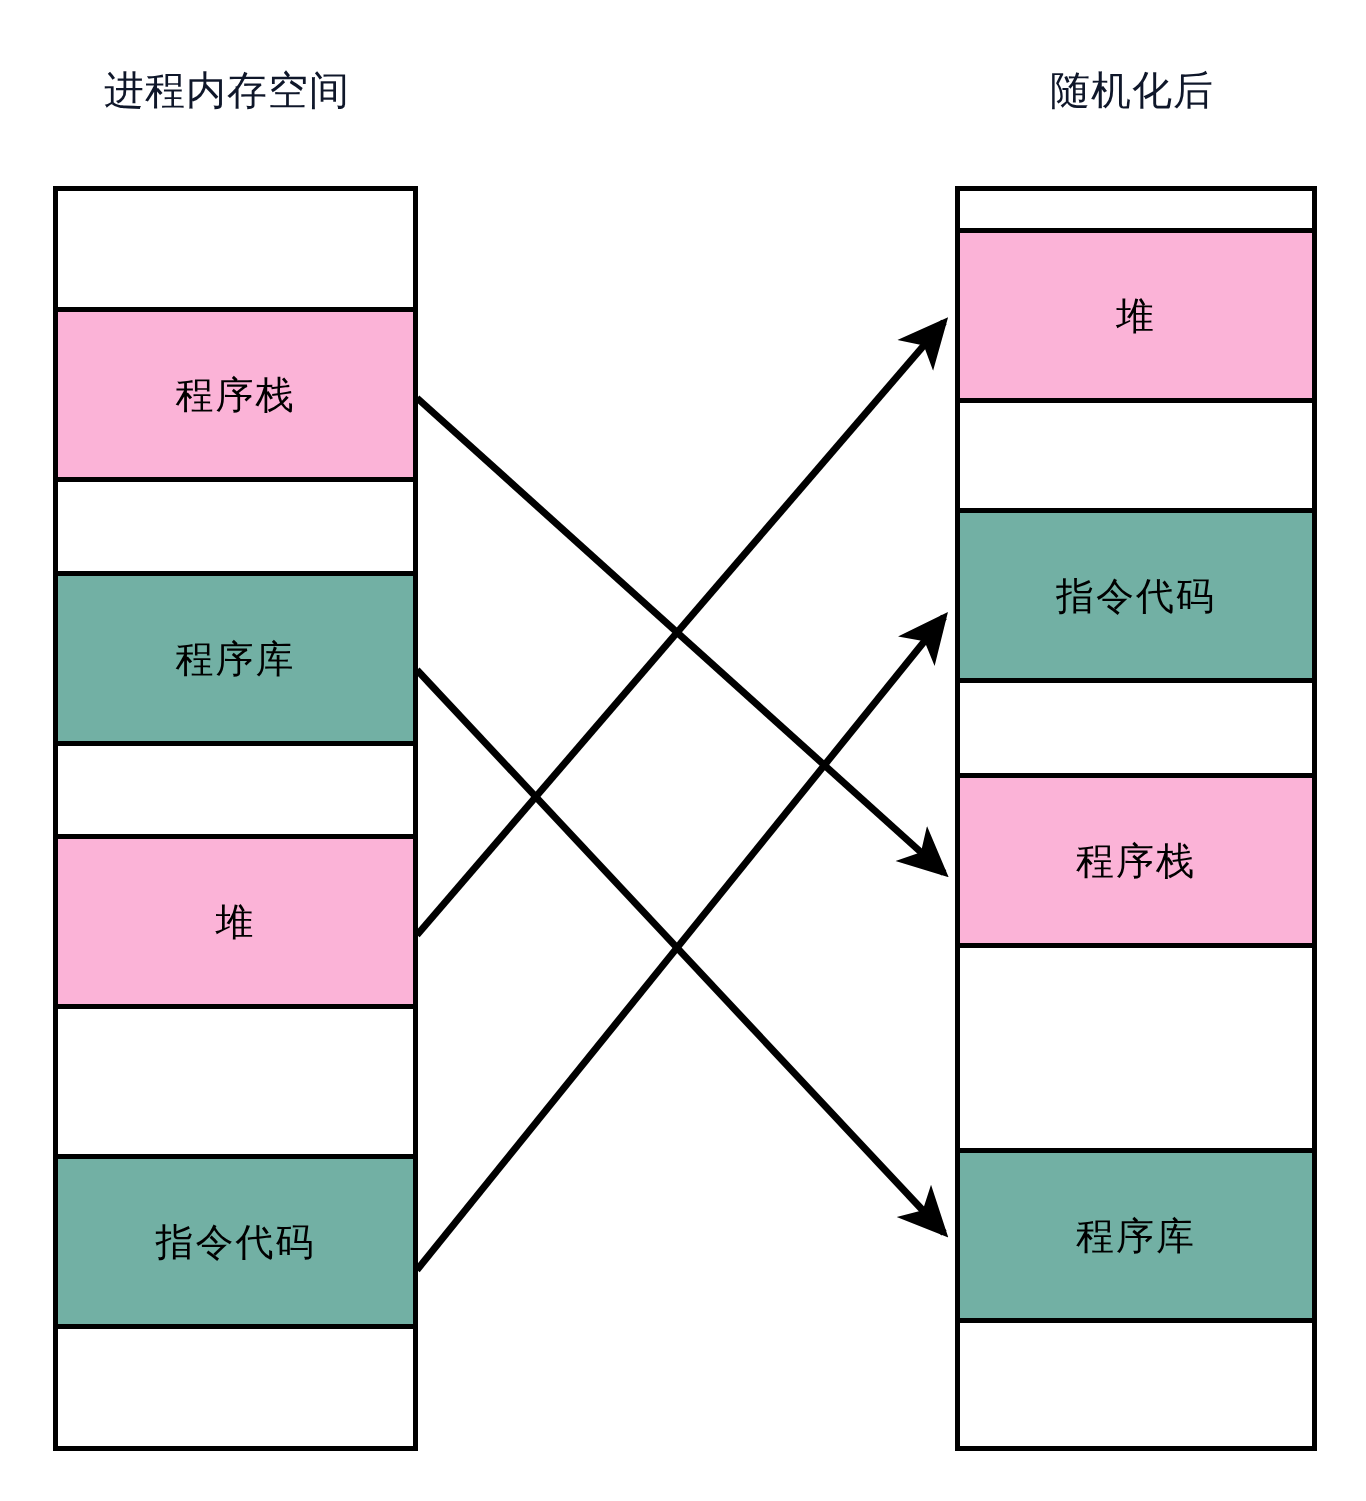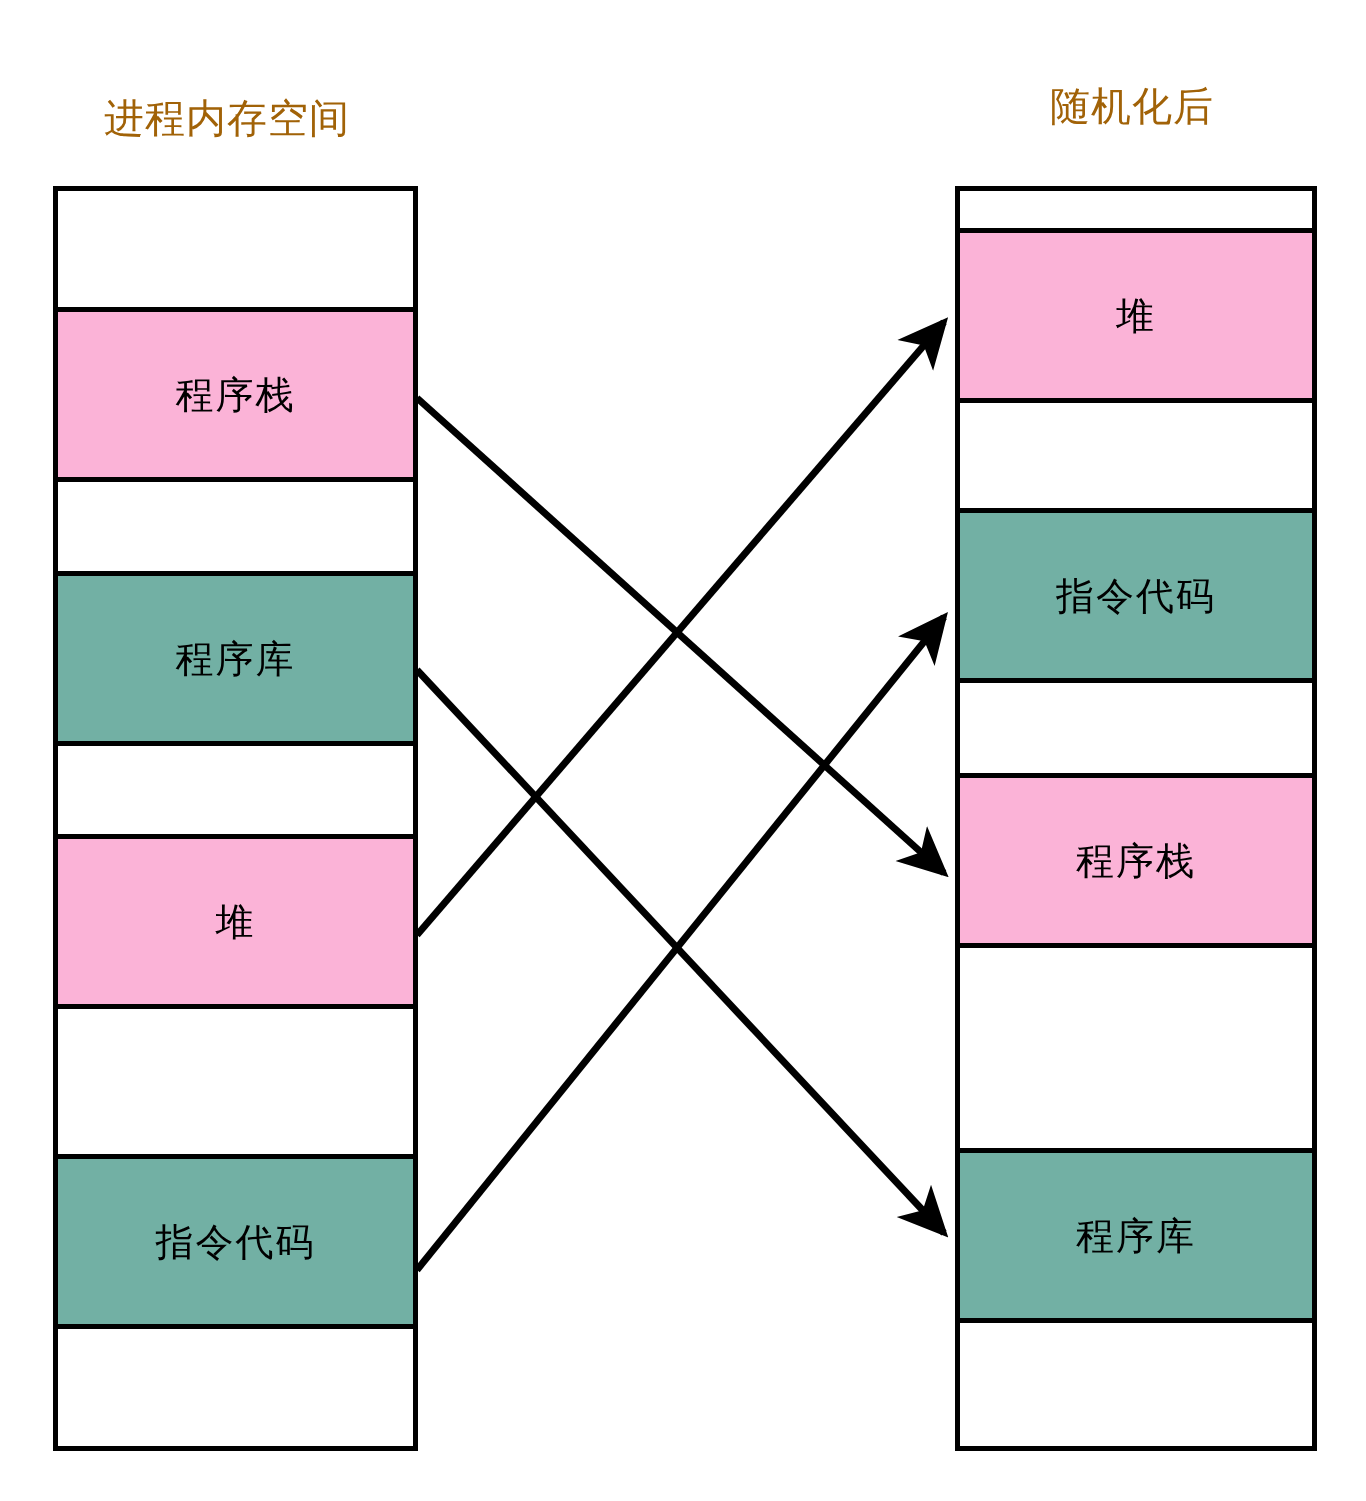--- a/index.html
+++ b/index.html
@@ -19,27 +19,26 @@
     position: absolute;
     left: 0;
     top: 0;
     width: 1366px;
     height: 1501px;
   }
 
   .col-title {
     position: absolute;
     font-size: 40px;
-    color: #a16207;
+    color: #0f172a;
     white-space: nowrap;
     letter-spacing: 1px;
-    margin-top: 28px;
   }
   #title-left  { left: 104px; top: 63px; }
-  #title-right { left: 1050px; top: 51px; font-family: Liberation Serif, serif; }
+  #title-right { left: 1050px; top: 63px; font-family: Liberation Serif, serif; }
 
   .mem-column {
     position: absolute;
     box-sizing: border-box;
     border: 5px solid #000000;
     background: #ffffff;
     display: flex;
     flex-direction: column;
   }
   #column-left  { left: 53px;  top: 186px; width: 365px; height: 1265px; }

